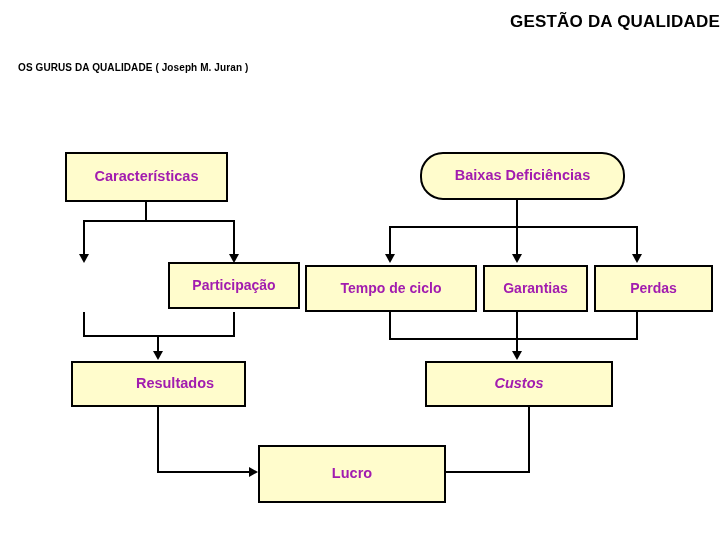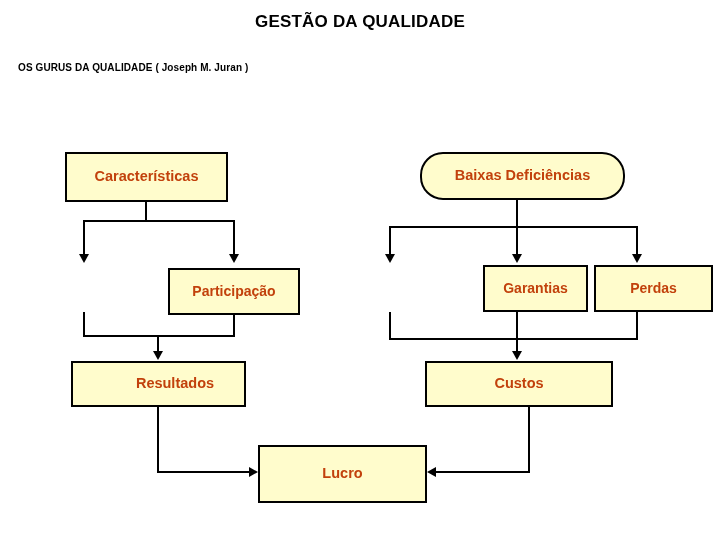--- a/index.html
+++ b/index.html
@@ -27,21 +27,21 @@
     position: absolute;
     font-weight: bold;
     color: #000000;
     white-space: nowrap;
     line-height: 1;
   }
   #title-main {
     top: 13px;
     left: 0;
     width: 720px;
-    text-align: center;
+    text-align: right;
     font-size: 17px;
     letter-spacing: 0.2px;
   }
   #title-sub {
     top: 63px;
     left: 18px;
     font-size: 10px;
     letter-spacing: 0.1px;
   }
   #title-section {
@@ -56,21 +56,21 @@
     position: absolute;
     box-sizing: border-box;
     background: #fffccc;
     border: 2px solid #000000;
     display: flex;
     align-items: center;
     justify-content: center;
     text-align: center;
     font-size: 14.5px;
     font-weight: bold;
-    color: #c2410c;
+    color: #a21caf;
     line-height: 1.1;
     white-space: nowrap;
     z-index: 3;
   }
   .node.small { font-size: 14px; }
 
   
   .conn {
     position: absolute;
     background: #000000;
@@ -118,32 +118,33 @@
   <div class="heading" id="title-main">GESTÃO DA QUALIDADE</div>
 
   <div class="heading" id="title-sub">OS GURUS DA QUALIDADE  ( Joseph M. Juran )</div>
 
 
   <div class="node" style="left:65px; top:152px; width:163px; height:50px;">Características</div>
 
   <div class="node" style="left:420px; top:152px; width:205px; height:48px;border-radius:23px;">Baixas Deficiências</div>
 
 
-  <div class="node small" style="left:168px; top:268px; width:132px; height:47px;">Participação</div>
+  <div class="node small" style="left:168px; top:262px; width:132px; height:47px;">Participação</div>
 
+  <div class="node small" style="left:305px; top:265px; width:172px; height:47px;">Tempo de ciclo</div>
 
   <div class="node small" style="left:483px; top:265px; width:105px; height:47px;">Garantias</div>
 
   <div class="node small" style="left:594px; top:265px; width:119px; height:47px;">Perdas</div>
 
   <div class="node" style="left:71px; top:361px; width:175px; height:46px;padding-left:33px;">Resultados</div>
 
-  <div class="node" style="left:425px; top:361px; width:188px; height:46px;">Custos</div>
+  <div class="node" style="left:425px; top:361px; width:188px; height:46px;font-style:italic;">Custos</div>
 
-  <div class="node" style="left:258px; top:445px; width:169px; height:58px;">Lucro</div>
+  <div class="node" style="left:258px; top:445px; width:188px; height:58px;">Lucro</div>
 
   <div class="conn v-line" style="left:145px; top:202px; height:20px;"></div>
   <div class="conn h-line" style="left:83px; top:220px; width:152px;"></div>
   <div class="conn v-line" style="left:83px; top:220px; height:36px;"></div>
   <div class="arrow-down" style="left:79px; top:254px;"></div>
   <div class="conn v-line" style="left:233px; top:220px; height:36px;"></div>
   <div class="arrow-down" style="left:229px; top:254px;"></div>
 
   <div class="conn v-line" style="left:516px; top:200px; height:28px;"></div>
   <div class="conn h-line" style="left:389px; top:226px; width:249px;"></div>

